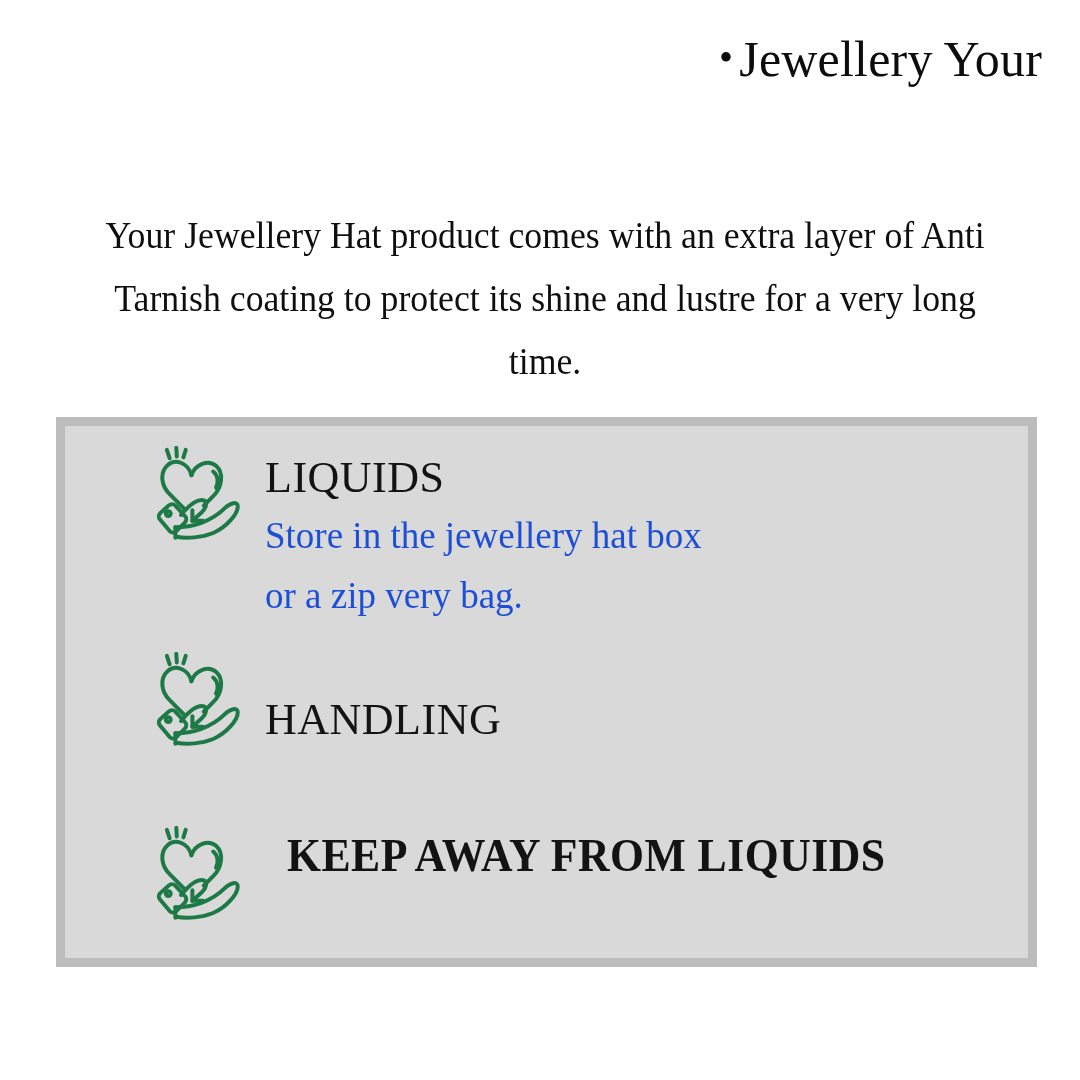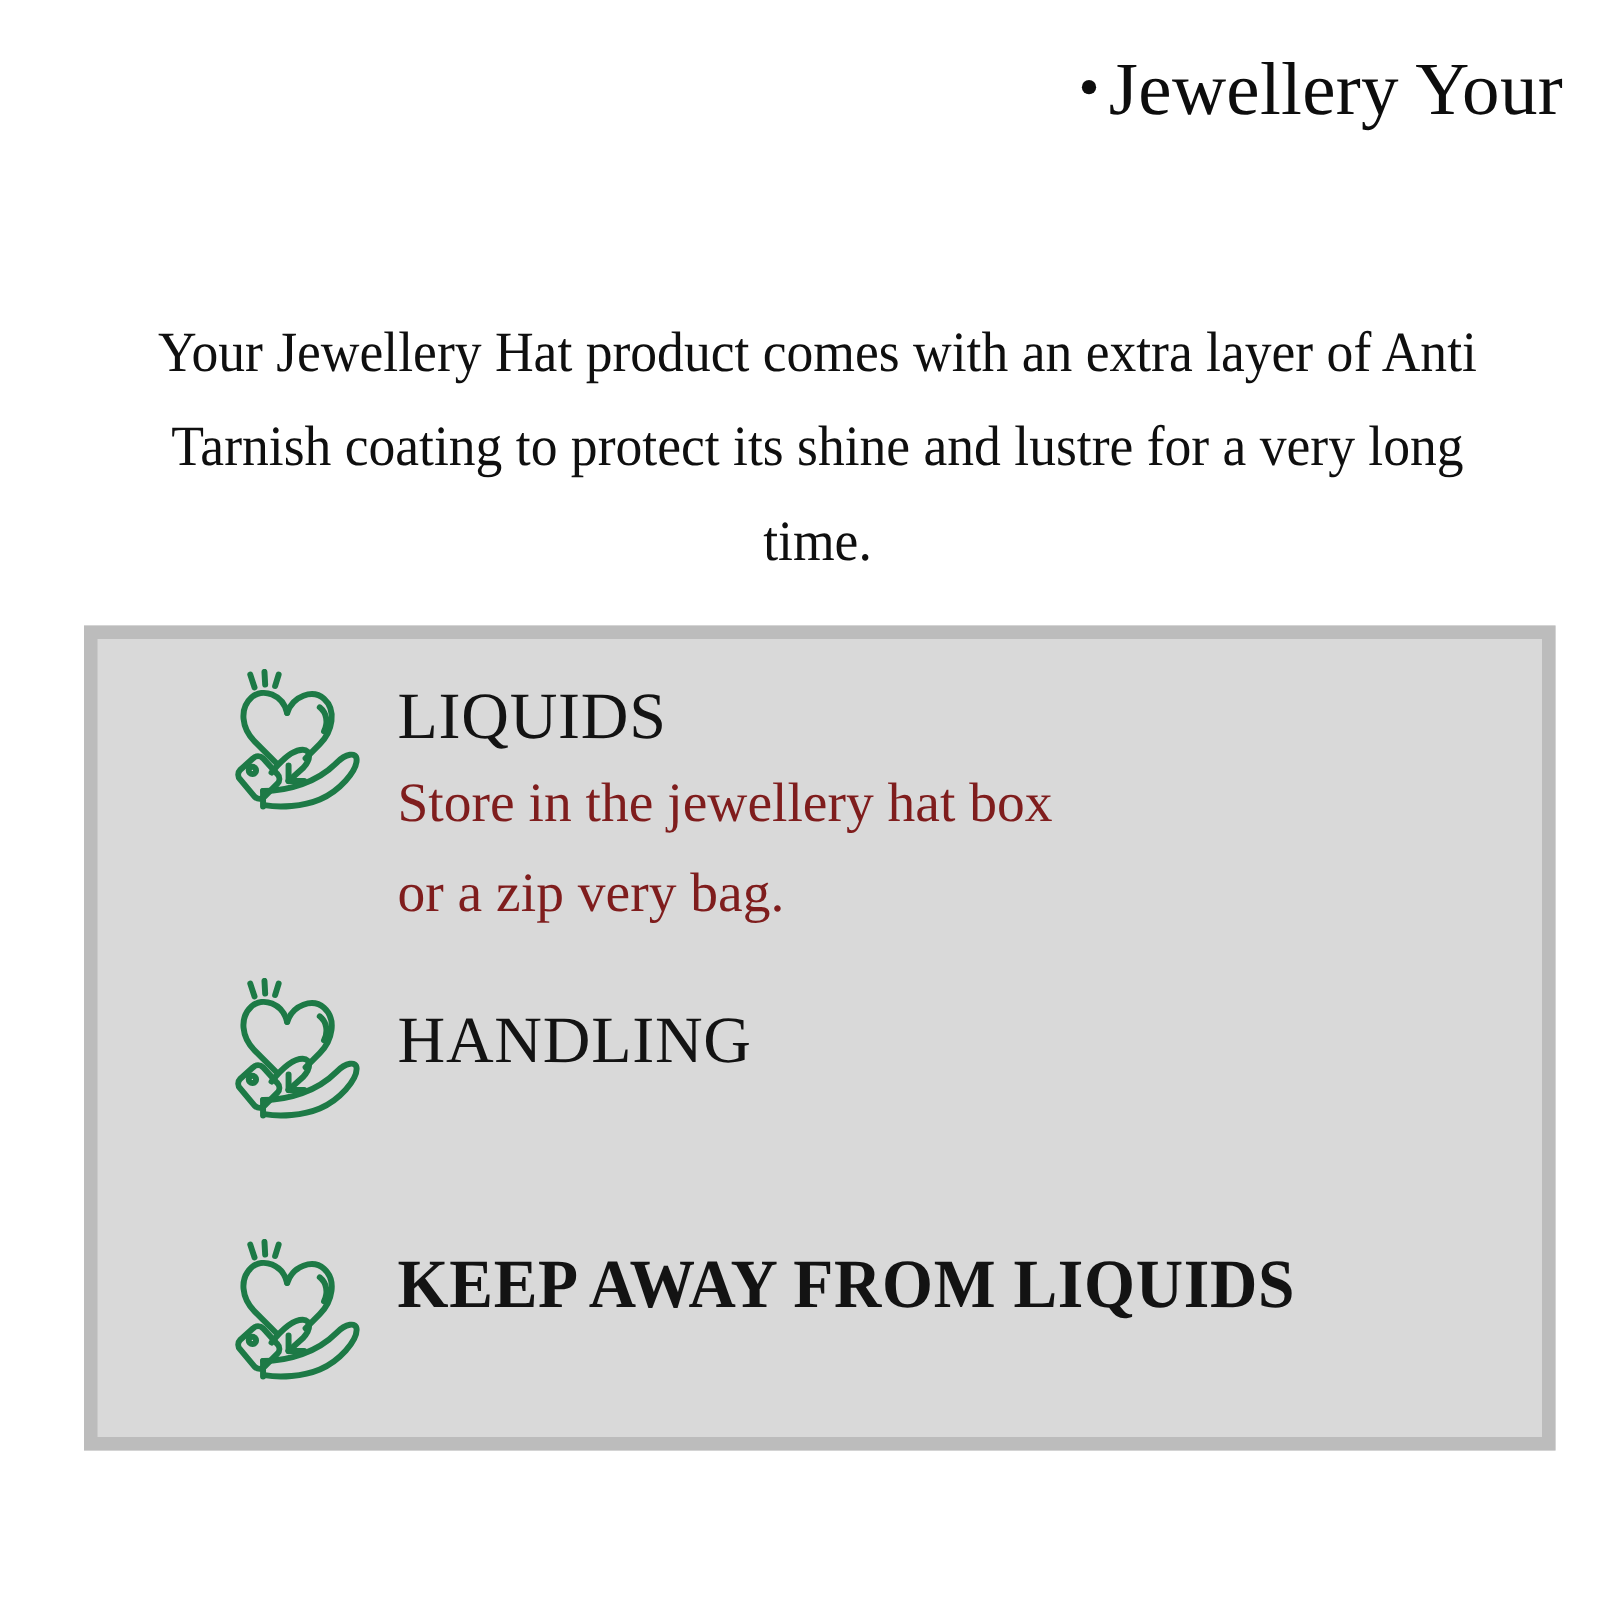--- a/index.html
+++ b/index.html
@@ -67,21 +67,21 @@
   }
 
   .care-row {
     position: absolute;
     display: flex;
     align-items: flex-start;
     left: 82px;
   }
   .care-row[data-row="0"] { top: 20px; }
   .care-row[data-row="1"] { top: 222px; }
-  .care-row[data-row="2"] { top: 398px; }
+  .care-row[data-row="2"] { top: 398px; gap: 22px; }
 
   .care-icon {
     width: 104px;
     height: 104px;
     flex: 0 0 104px;
     margin-right: 14px;
   }
   .care-row[data-row="1"] .care-icon { margin-top: 4px; }
   .care-row[data-row="2"] .care-icon { margin-top: 2px; }
   .care-icon svg { display: block; width: 104px; height: 104px; }
@@ -95,27 +95,27 @@
     color: #131313;
     white-space: nowrap;
   }
   .care-row[data-row="2"] .care-heading {
     font-weight: bold;
     font-size: 46px;
     transform: scaleX(0.95);
     transform-origin: left center;
   }
   .care-row[data-row="1"] .care-heading {
-    margin-top: 14px;
+    margin-top: 40px;
   }
 
   .care-desc {
     font-size: 37px;
     line-height: 60px;
-    color: #7f1d1d;
+    color: #1d4ed8;
     white-space: nowrap;
     font-family: Liberation Serif, serif;
   }
   .care-row[data-row="0"] .care-desc { margin-top: 2px; }
   .care-row[data-row="1"] .care-desc { margin-top: 18px; }
   .care-desc .line { display: block; }
   .care-desc .line + .line { margin-top: 0px; }
 </style>
 </head>
 <body>

